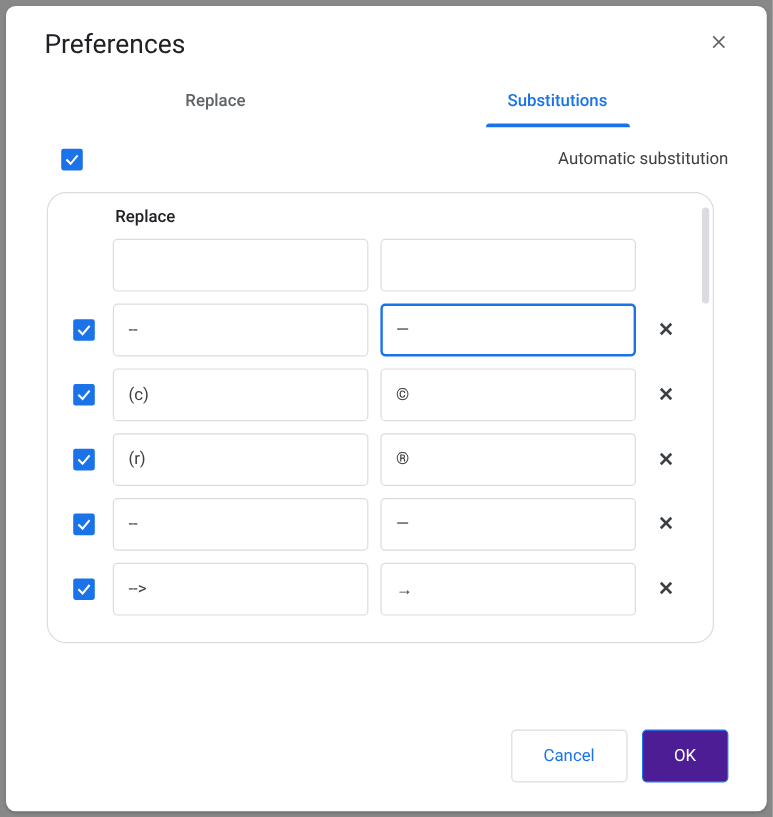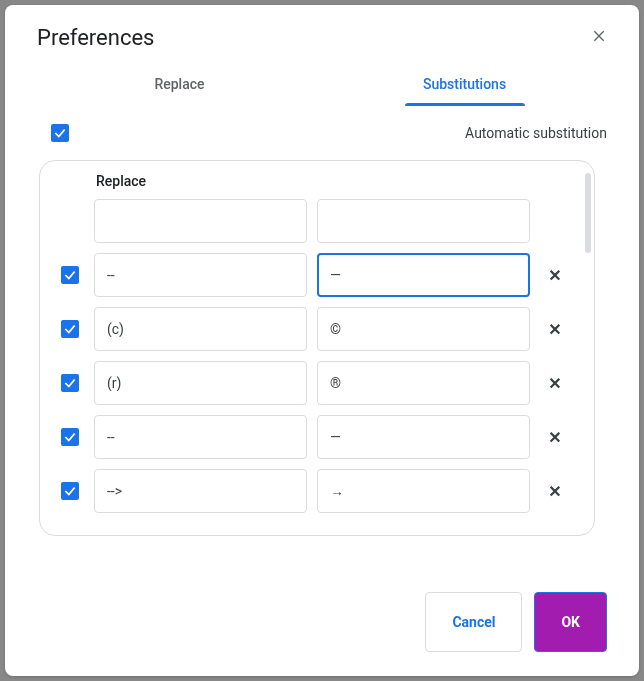--- a/index.html
+++ b/index.html
@@ -185,35 +185,35 @@
     }
     .footer {
       display: flex;
       justify-content: flex-end;
       align-items: center;
       gap: 12px;
       padding: 24px 32px 24px 32px;
       margin-top: auto;
     }
     .btn {
-      height: 60px;
+      height: 44px;
       padding: 0 26px;
       border-radius: 4px;
       font-size: 14px;
-      font-weight: 700;
+      font-weight: 400;
       cursor: pointer;
       font-family: inherit;
     }
     .btn-cancel {
       background: #fff;
       border: 1px solid #dadce0;
       color: #1a73e8;
     }
     .btn-ok {
-      background: #a21caf;
+      background: #4c1d95;
       border: 1px solid #1a73e8;
       color: #fff;
     }
     ::-webkit-scrollbar { width: 0; }
   </style>
 </head>
 <body>
 
 <div class="dialog">
   <div class="dialog-header">

